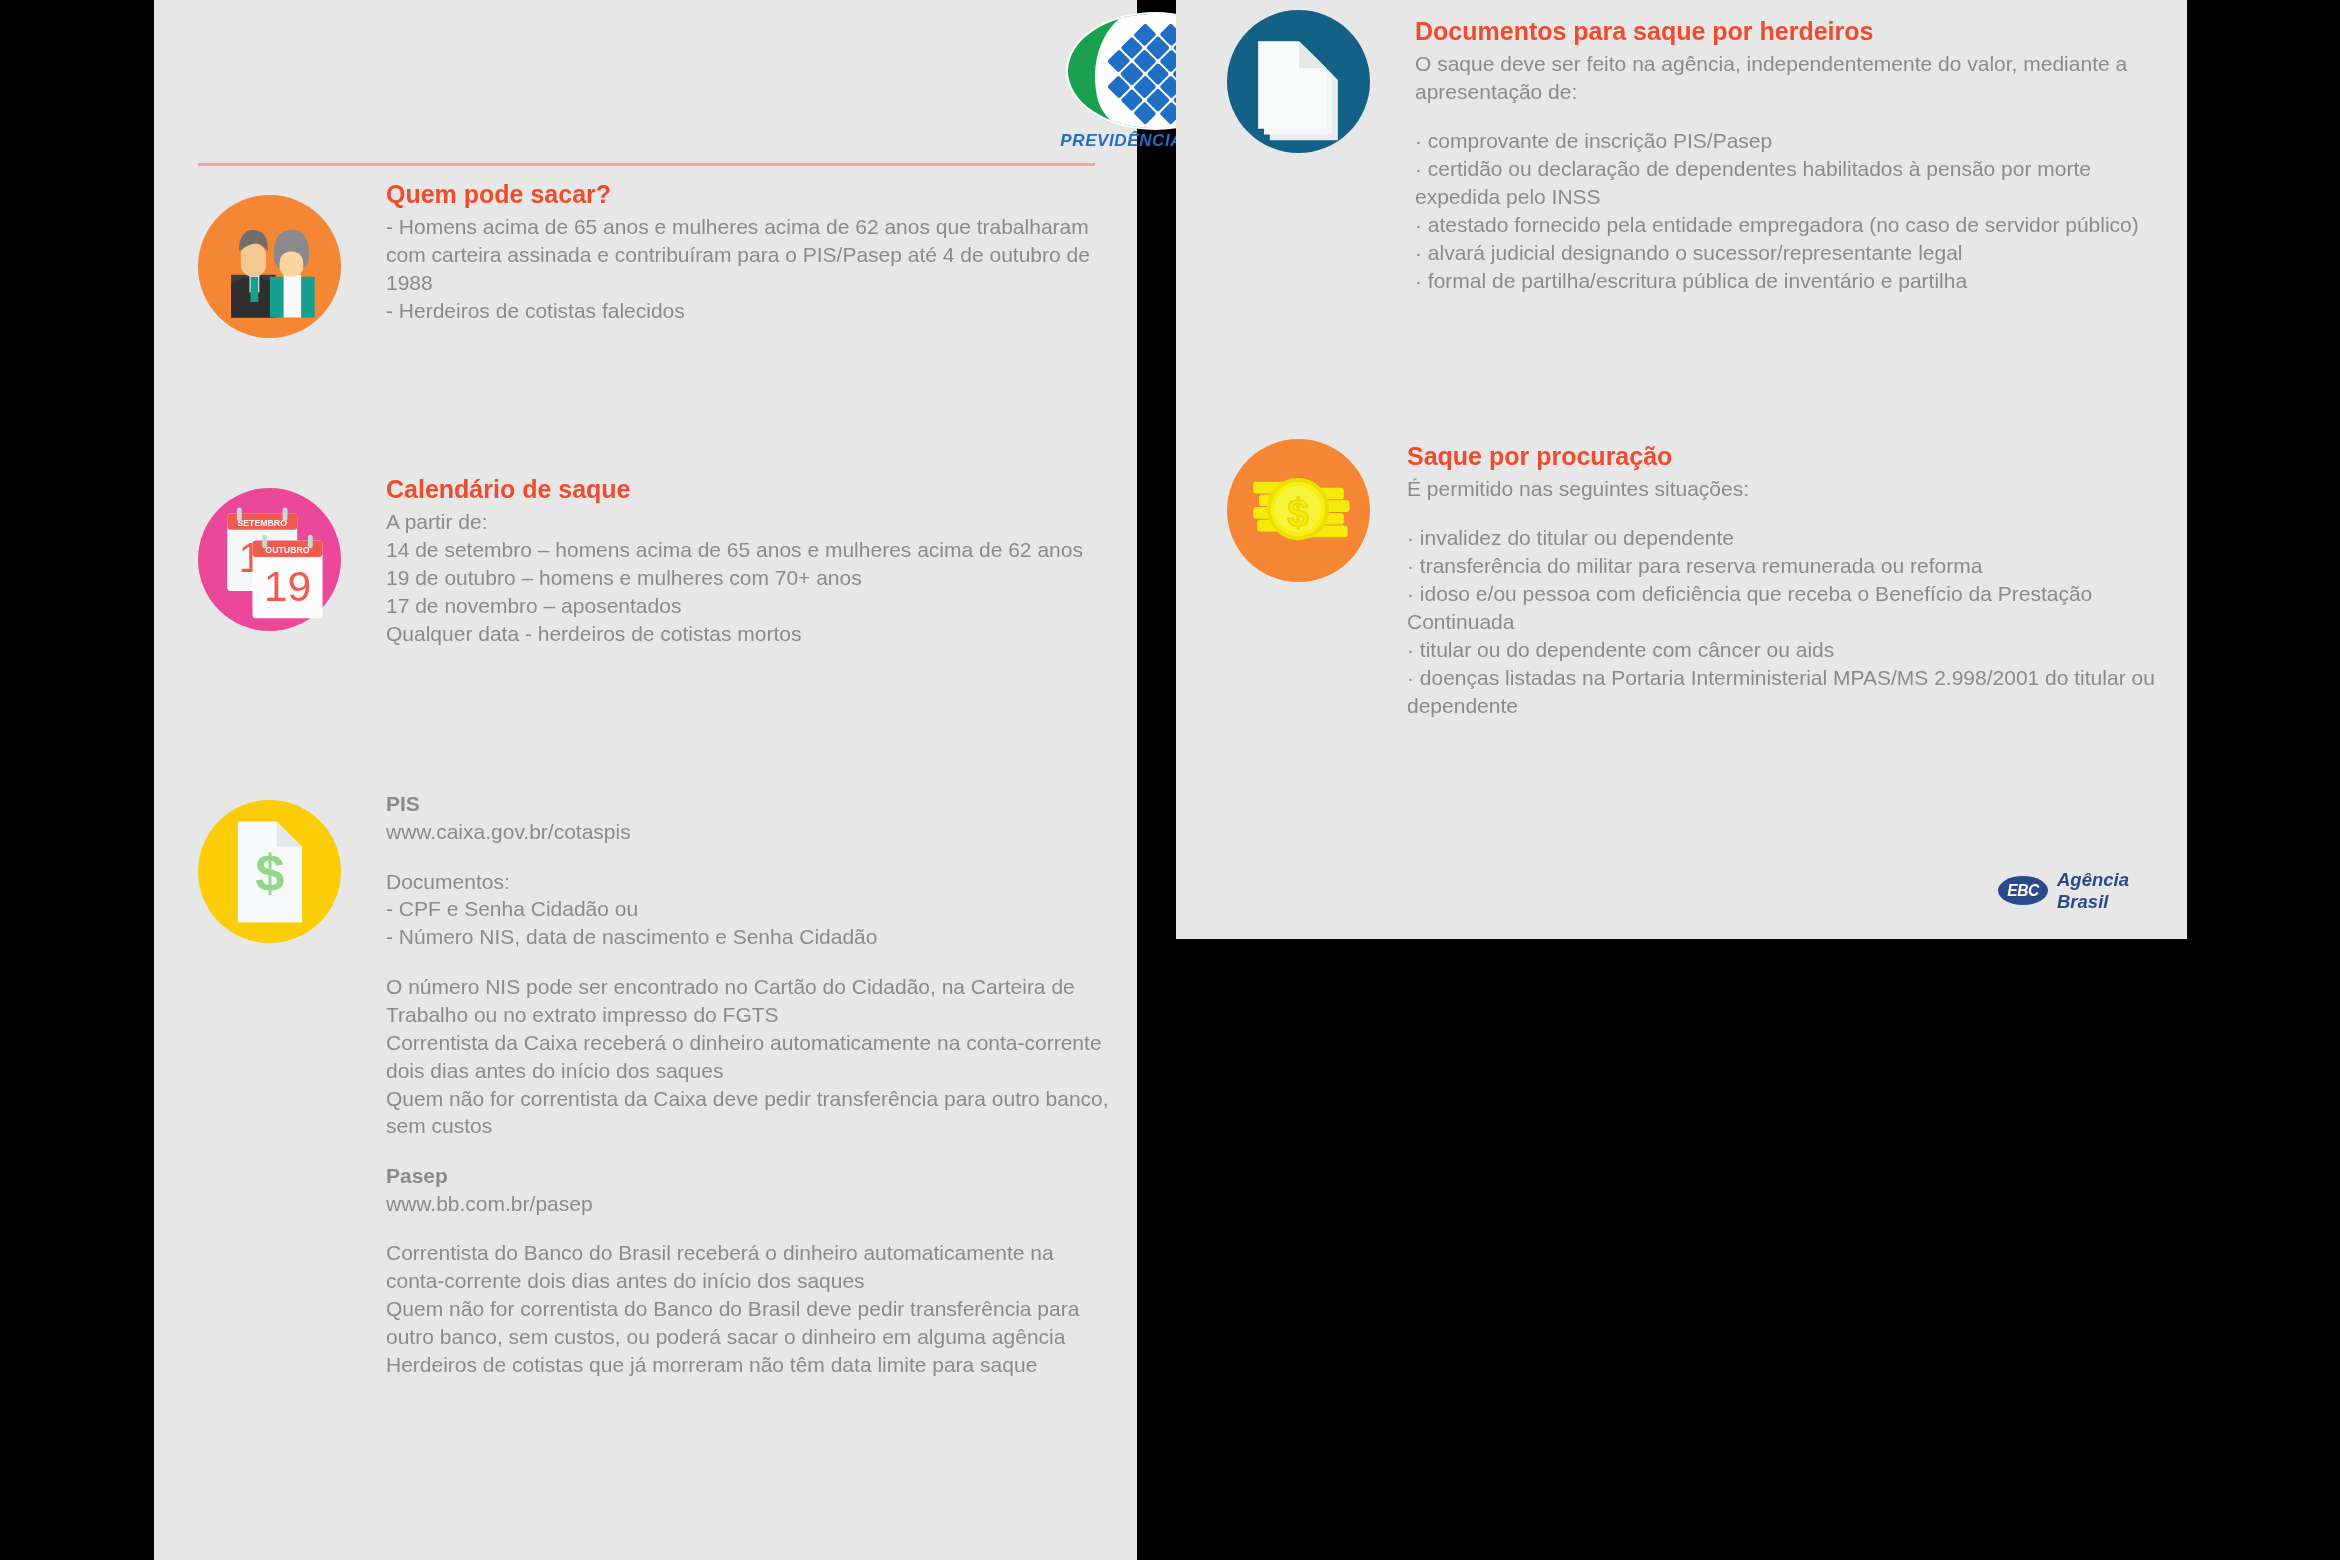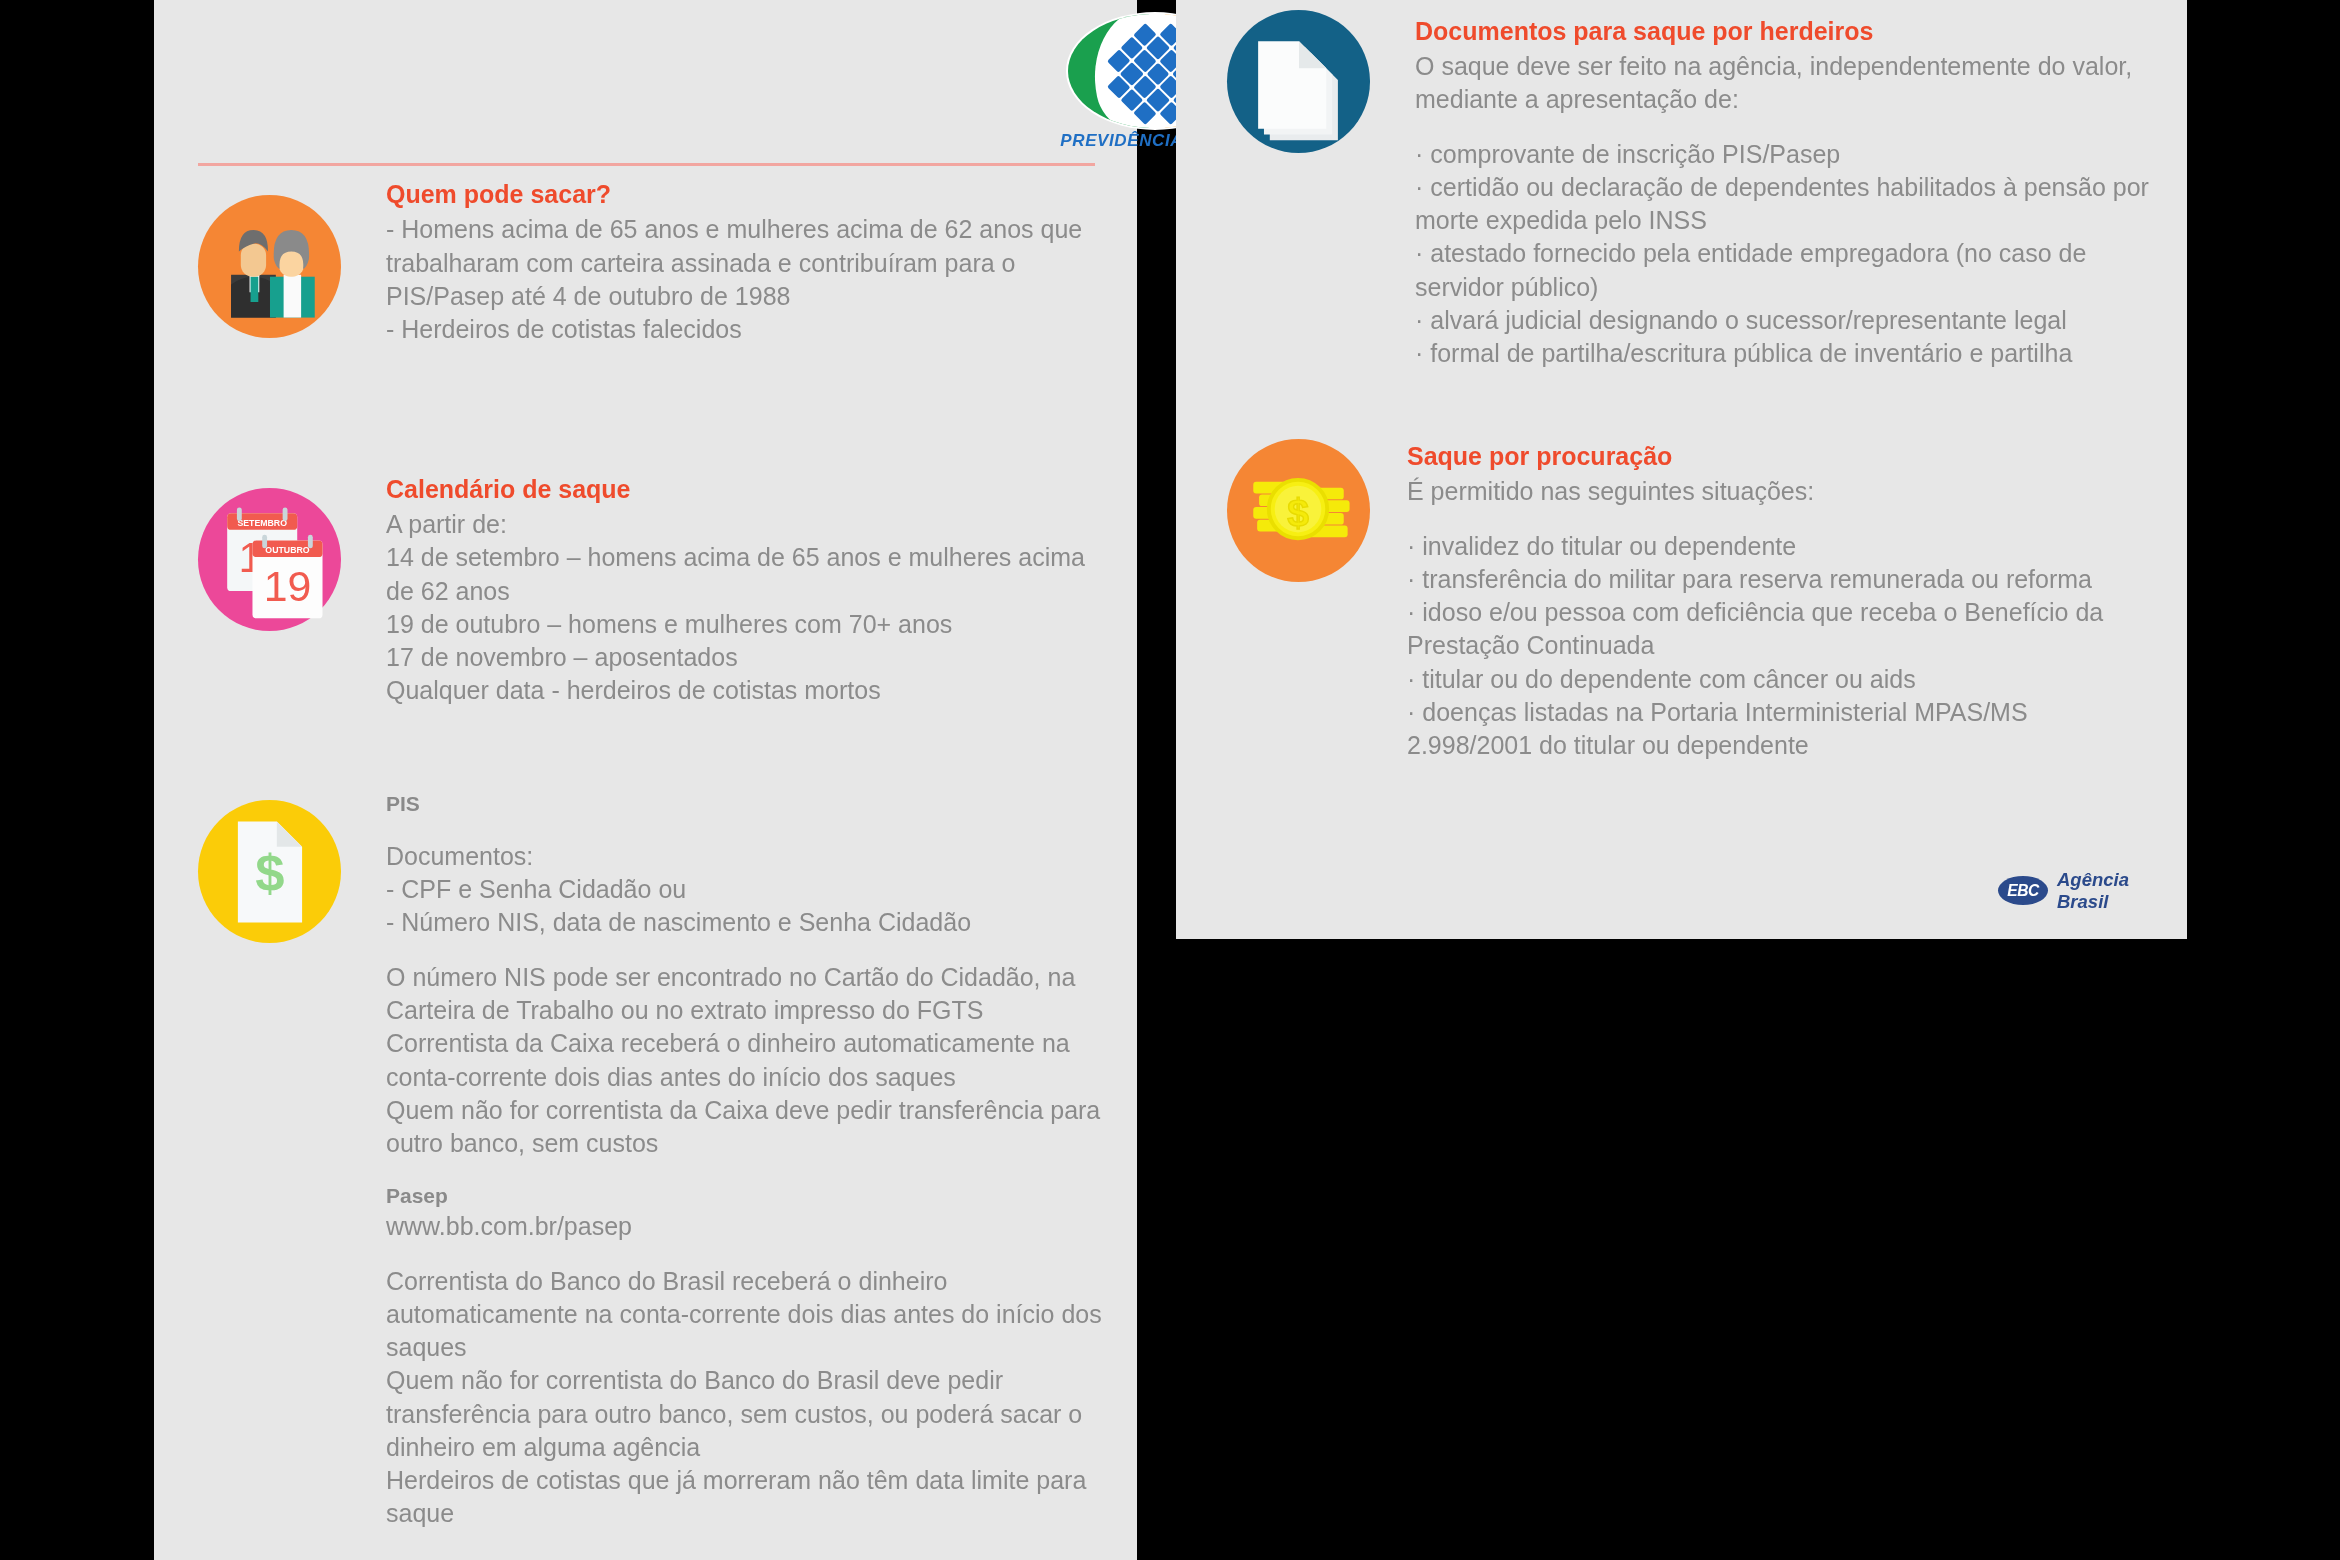--- a/index.html
+++ b/index.html
@@ -38,21 +38,21 @@
   .prev-word{position:absolute;left:0;top:123px;width:224px;text-align:center;
              color:#1f6fc4;font-size:17px;font-weight:bold;font-style:italic;
              letter-spacing:0.6px;}
 
   
   .section{position:absolute;}
   .ico{position:absolute;left:0;top:0;border-radius:50%;}
   .sec-body{position:absolute;}
   .sec-title{font-size:25px;font-weight:bold;color:#ef4b2c;margin:0 0 3.9px 0;
              line-height:1.2;}
-  .sec-text{font-size:25px;color:#8b8b8b;line-height:1.33;white-space:pre-line;}
+  .sec-text{font-size:21px;color:#8b8b8b;line-height:1.33;white-space:pre-line;}
   .sub-bold{font-size:21px;font-weight:bold;color:#8a8a8a;line-height:1.33;}
   .gap{height:21.5px;}
 
   
   
   .ic-couple{background:#f58634;width:143px;height:143px;}
   
   .ic-cal{background:#ec4899;width:143px;height:143px;}
   
   .ic-docd{background:#fbcc08;width:143px;height:143px;}
@@ -169,20 +169,21 @@
   <div class="section" style="left:44px;top:800px;width:907px;">
     <div class="ico ic-docd">
       <svg viewBox="0 0 147 147" width="143" height="143">
         <path d="M41 22 h40 l26 26 v78 h-66z" fill="#f7f9fa"></path>
         <path d="M81 22 l26 26 h-26z" fill="#e3e7e8"></path>
         <text x="74" y="94" font-family="Liberation Sans, sans-serif" font-size="54" font-weight="bold" fill="#92d88a" text-anchor="middle">$</text>
       </svg>
     </div>
     <div class="sec-body" style="left:188px;top:-9.8px;width:727px;">
       <div class="sub-bold">PIS</div>
+      <div class="sec-text">www.caixa.gov.br/cotaspis</div>
       <div class="gap"></div>
       <div class="sec-text">Documentos:
 - CPF e Senha Cidadão ou
 - Número NIS, data de nascimento e Senha Cidadão</div>
       <div class="gap"></div>
       <div class="sec-text">O  número NIS pode ser encontrado no Cartão do Cidadão, na Carteira de Trabalho ou no extrato impresso do FGTS
 Correntista da Caixa receberá o dinheiro automaticamente na conta-corrente dois dias antes do início dos saques
 Quem não for correntista da Caixa deve pedir transferência para outro banco, sem custos</div>
       <div class="gap"></div>
       <div class="sub-bold">Pasep</div>

